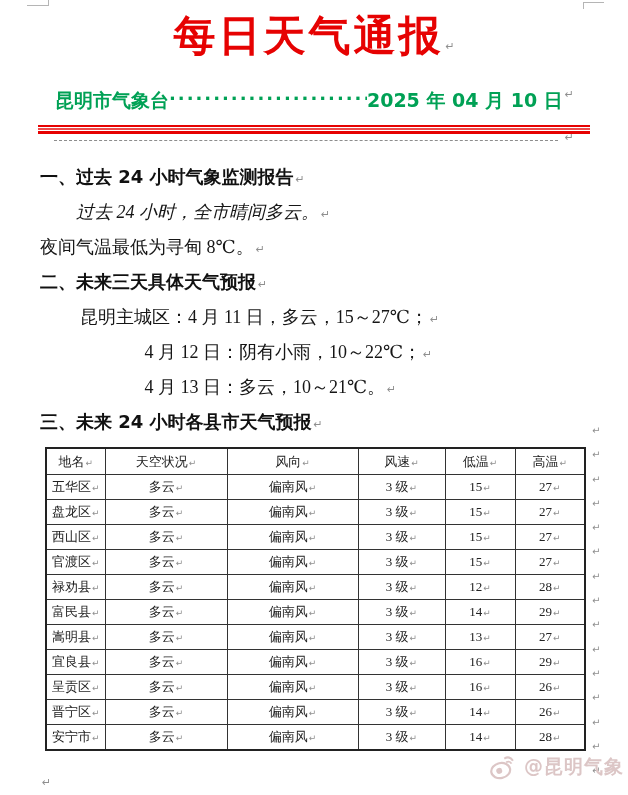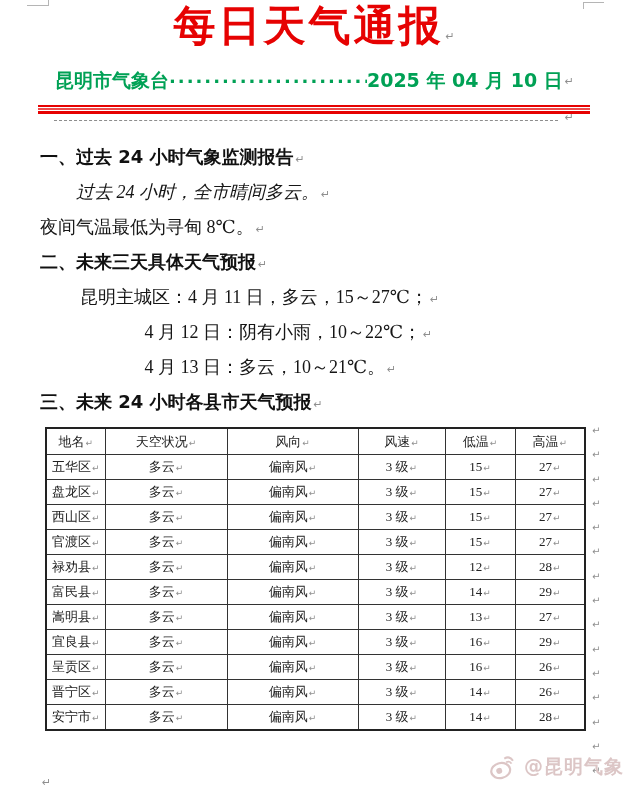--- a/index.html
+++ b/index.html
@@ -16,30 +16,30 @@
     font-family:"Liberation Serif","DejaVu Serif",serif;color:var(--ink);
   }
   
   .mark-tl{position:absolute;left:27px;top:0;width:21px;height:5px;
     border-bottom:1px solid #b5b5b5;border-right:1px solid #b5b5b5;}
   .mark-tr{position:absolute;left:583px;top:2px;width:20px;height:6px;
     border-top:1px solid #b5b5b5;border-left:1px solid #b5b5b5;}
 
   .title{
     margin:4px 30px 0;text-align:center;
-    font-size:42px;line-height:44px;font-weight:bold;letter-spacing:3px;
+    font-size:42px;line-height:65px;font-weight:bold;letter-spacing:3px;
     color:var(--red);
   }
   .pmark{
     font-family:"DejaVu Sans","Liberation Sans",sans-serif;
     font-weight:normal;font-size:11px;color:var(--mark);letter-spacing:0;
     vertical-align:baseline;margin-left:2px;
   }
   .subheader{
-    display:flex;align-items:center;margin:9px 54px 0 55px;
+    display:flex;align-items:flex-start;margin:9px 54px 0 55px;
     font-family:"DejaVu Sans","Liberation Sans",sans-serif;
     font-weight:bold;font-size:19px;color:var(--green);white-space:nowrap;
   }
   .dots{flex:1;overflow:hidden;text-align:center;letter-spacing:2px;font-size:18px;}
   .red-rule{
     margin:11px 38px 0;height:9px;
     background:linear-gradient(
       var(--red) 0 2px,#fff 2px 3px,
       #ef4b4b 3px 5px,#fff 5px 6px,
       var(--red) 6px 9px);

